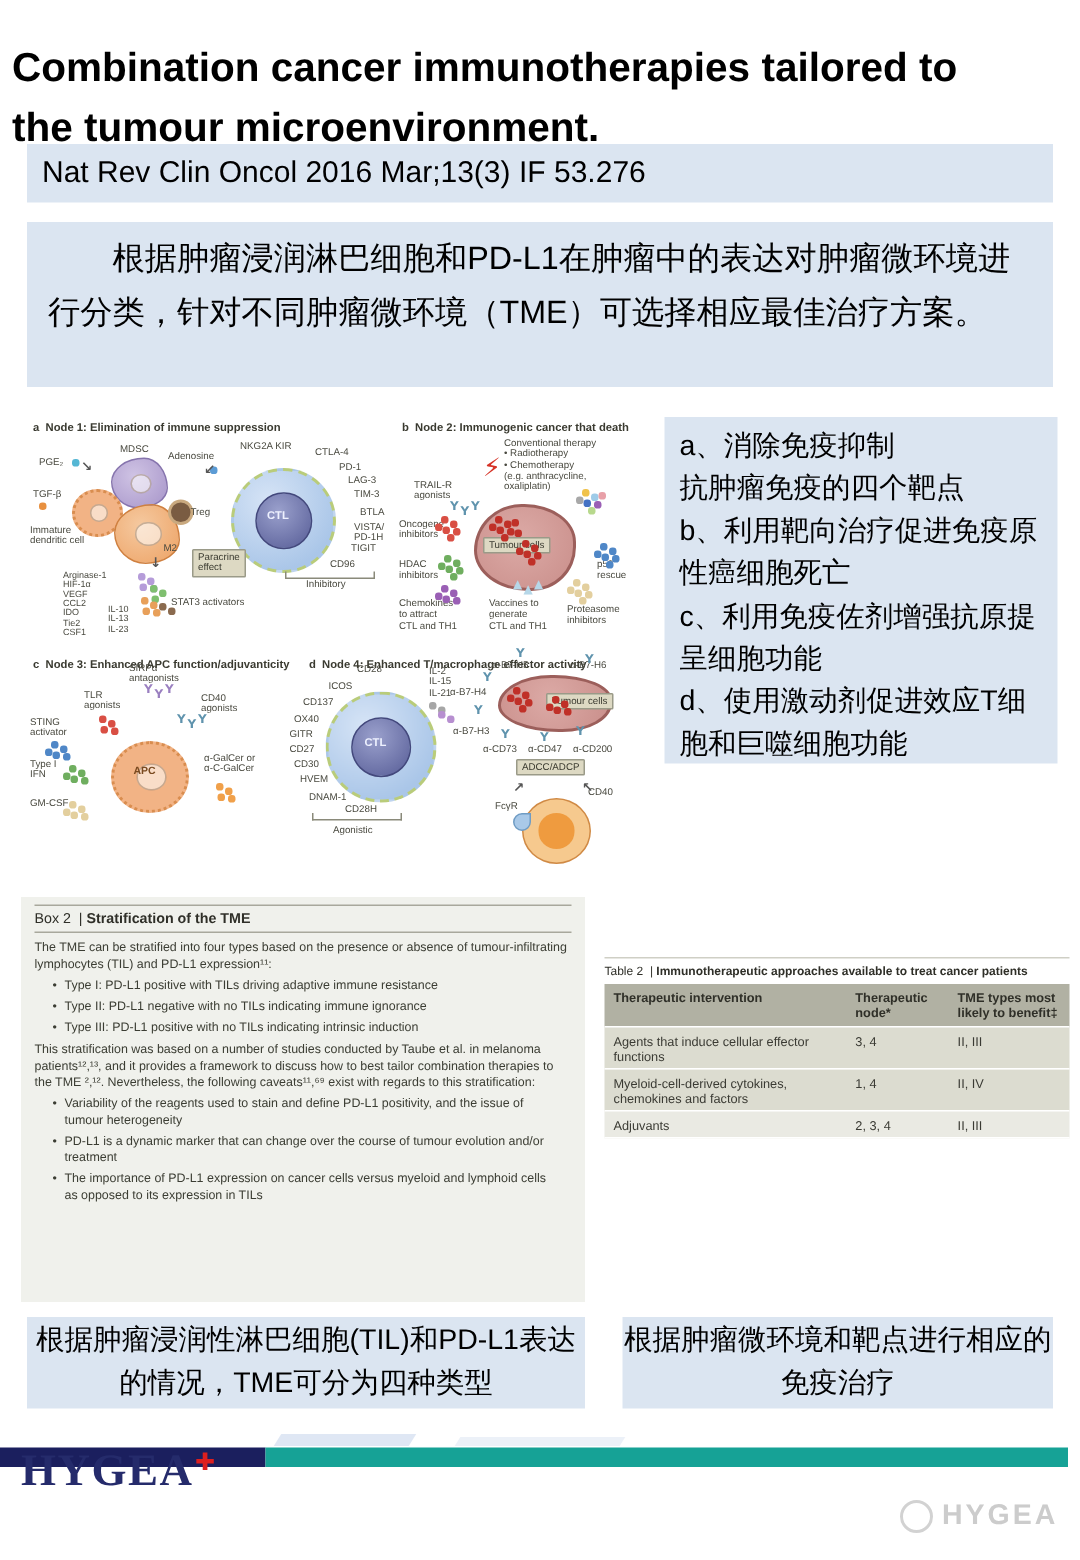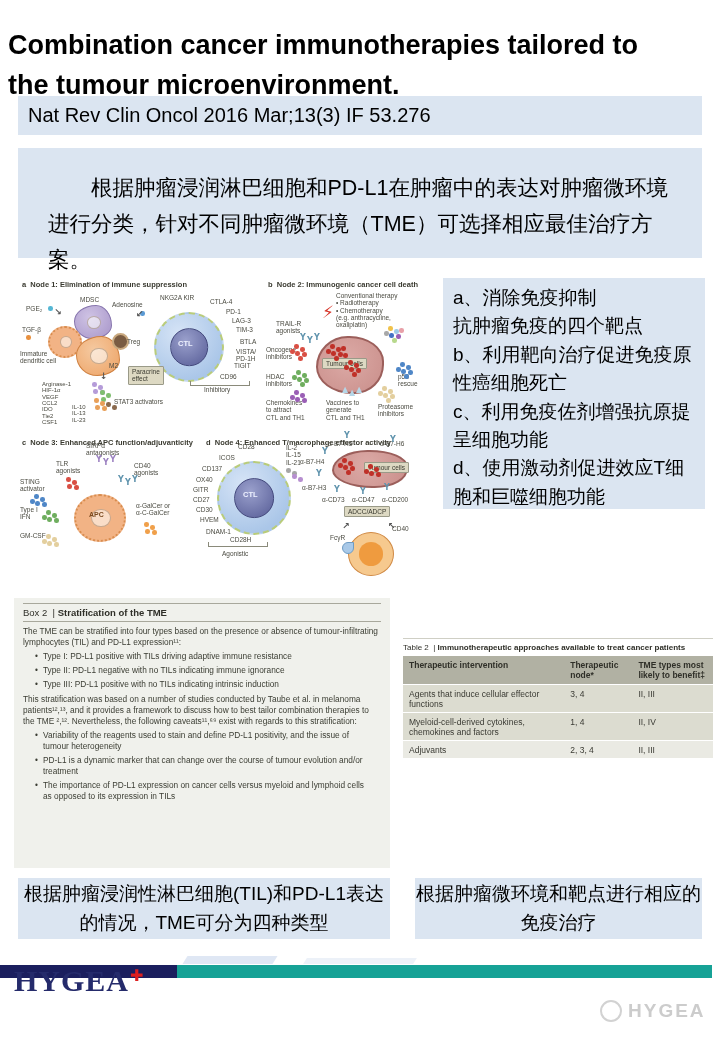--- a/index.html
+++ b/index.html
@@ -7,21 +7,21 @@
        font-family:"Liberation Sans","DejaVu Sans",sans-serif;color:#000;}
   .abs{position:absolute;}
   
   #page-title{left:8px;top:7px;width:645px;font-size:27px;font-weight:bold;line-height:40px;color:#000;}
   #journal-bar{left:18px;top:96px;width:684px;height:39px;background:#dbe5f1;font-size:20px;line-height:39px;}
   #journal-bar .cite{display:inline-block;width:318px;margin-left:10px;}
   
   .bluebox{background:#dbe5f1;}
   #summary-box{left:18px;top:148px;width:684px;height:110px;padding:6px 14px 0 14px;box-sizing:border-box;
                font-size:21.5px;line-height:36px;}
-  #summary-box p{margin:16px;text-indent:2em;}
+  #summary-box p{margin:0;text-indent:2em;}
   #targets-box{left:443px;top:278px;width:262px;height:231px;padding:6px 10px;box-sizing:border-box;
                font-size:19px;line-height:28.4px;}
   
   #figure{left:14px;top:278px;width:430px;height:318px;background:#fff;}
   .panel{position:absolute;}
   #panel-a{left:0;top:0;width:246px;height:152px;}
   #panel-b{left:246px;top:0;width:182px;height:152px;}
   #panel-c{left:0;top:152px;width:172px;height:166px;}
   #panel-d{left:172px;top:152px;width:256px;height:166px;}
   .fig-ttl{position:absolute;font-size:7.5px;font-weight:bold;color:#3a3a30;white-space:pre;}
@@ -159,21 +159,21 @@
       <span class="fig-dot" style="left: 81px; top: 127px; background: rgb(232, 160, 90);"></span>
       <span class="fig-dot" style="left: 88px; top: 128px; background: rgb(232, 160, 90);"></span>
       <span class="fig-dot" style="left: 92px; top: 124px; background: rgb(138, 106, 78);"></span>
       <span class="fig-dot" style="left: 98px; top: 127px; background: rgb(138, 106, 78);"></span>
       <span class="fig-glyph" style="left: 40px; top: 30px; color: rgb(85, 85, 85); font-size: 9px;">↘</span>
       <span class="fig-glyph" style="left: 122px; top: 32px; color: rgb(85, 85, 85); font-size: 9px;">↙</span>
       <span class="fig-glyph" style="left: 86px; top: 94px; color: rgb(85, 85, 85); font-size: 9px;">↓</span>
     </div>
   <div class="panel" id="panel-b">
     <div class="tumour" style="left:56px;top:58px;width:64px;height:54px"></div>
-  <span class="fig-ttl" style="left: 8px; top: 2px;">b  Node 2: Immunogenic cancer cell death</span>
+  <span class="fig-ttl" style="left: 8px; top: 2px;">b  Node 2: Immunogenic cancer that death</span>
       <span class="fig-lbl" style="left: 76px; top: 14px;">Conventional therapy
 • Radiotherapy
 • Chemotherapy
 (e.g. anthracycline,
 oxaliplatin)</span>
       <span class="fig-lbl" style="left: 16px; top: 42px;">TRAIL-R
 agonists</span>
       <span class="fig-lbl" style="left: 6px; top: 68px;">Oncogene
 inhibitors</span>
       <span class="fig-lbl tanbox" style="left: 62px; top: 80px;">Tumour cells</span>

